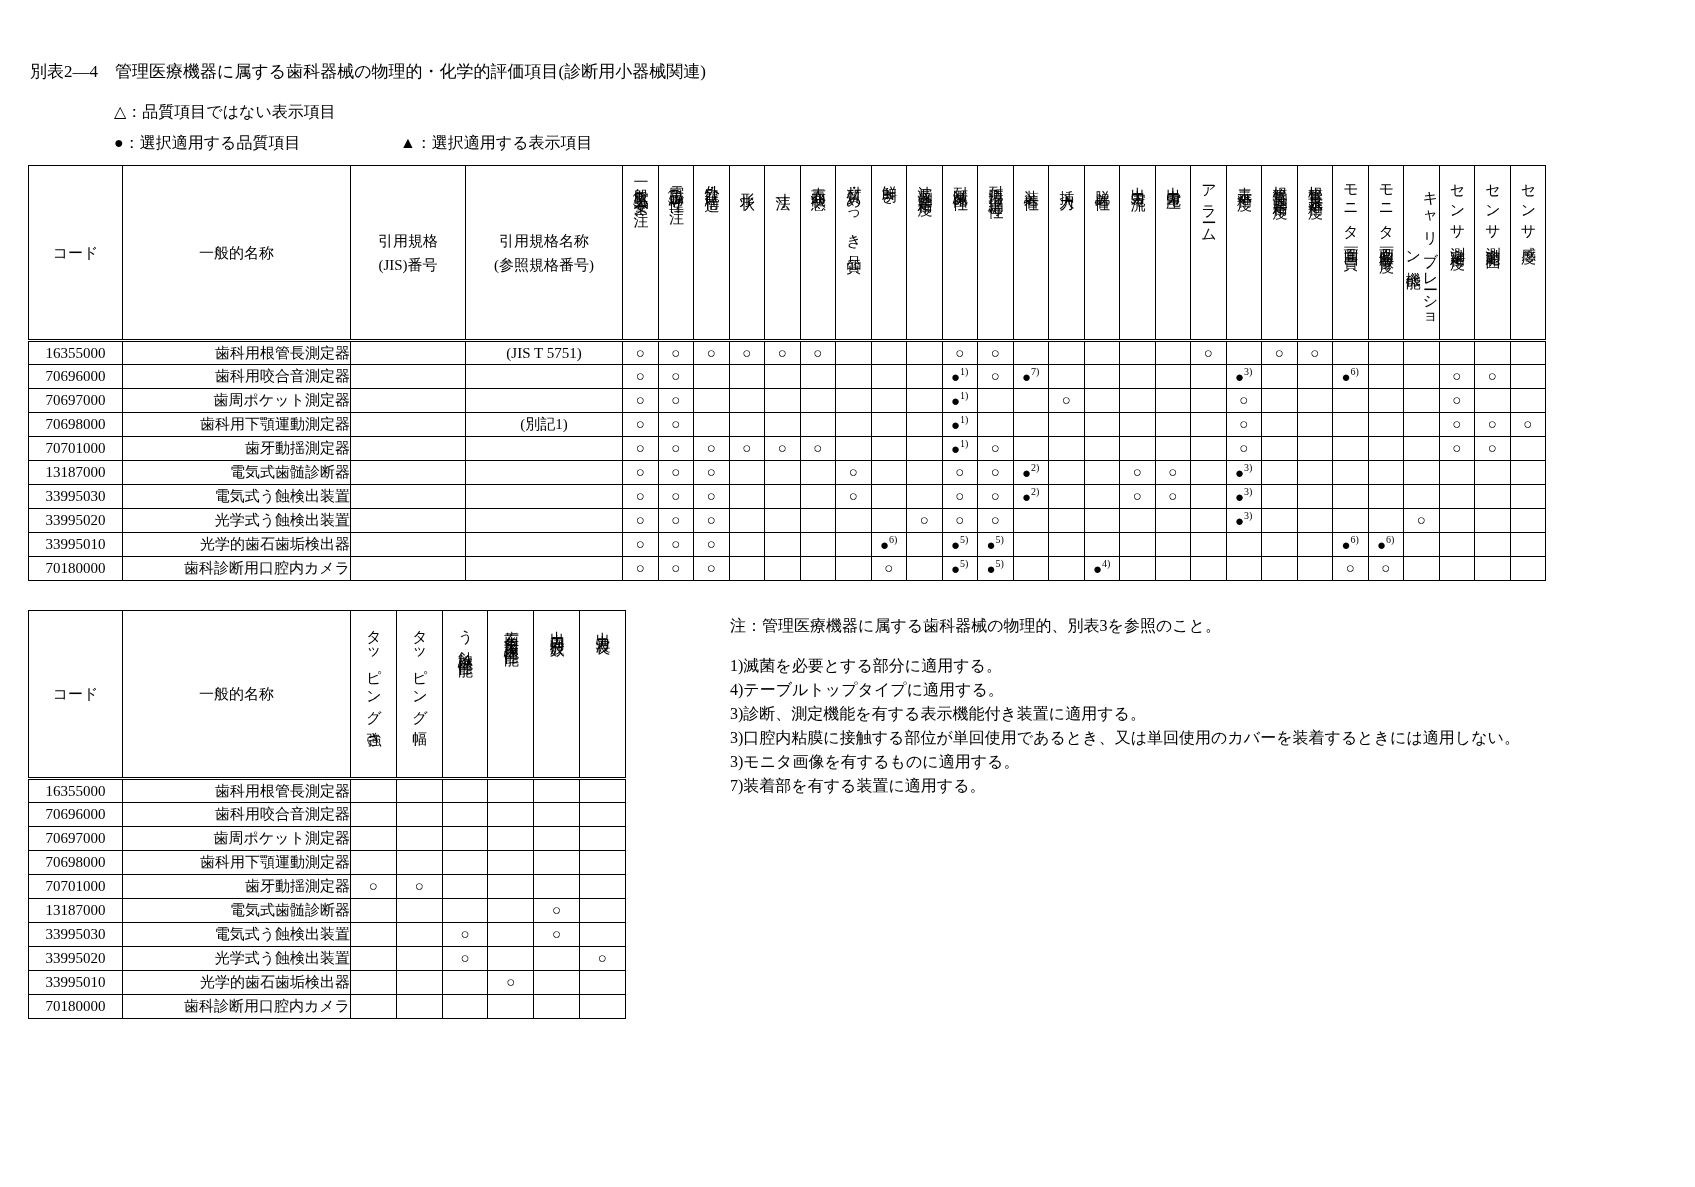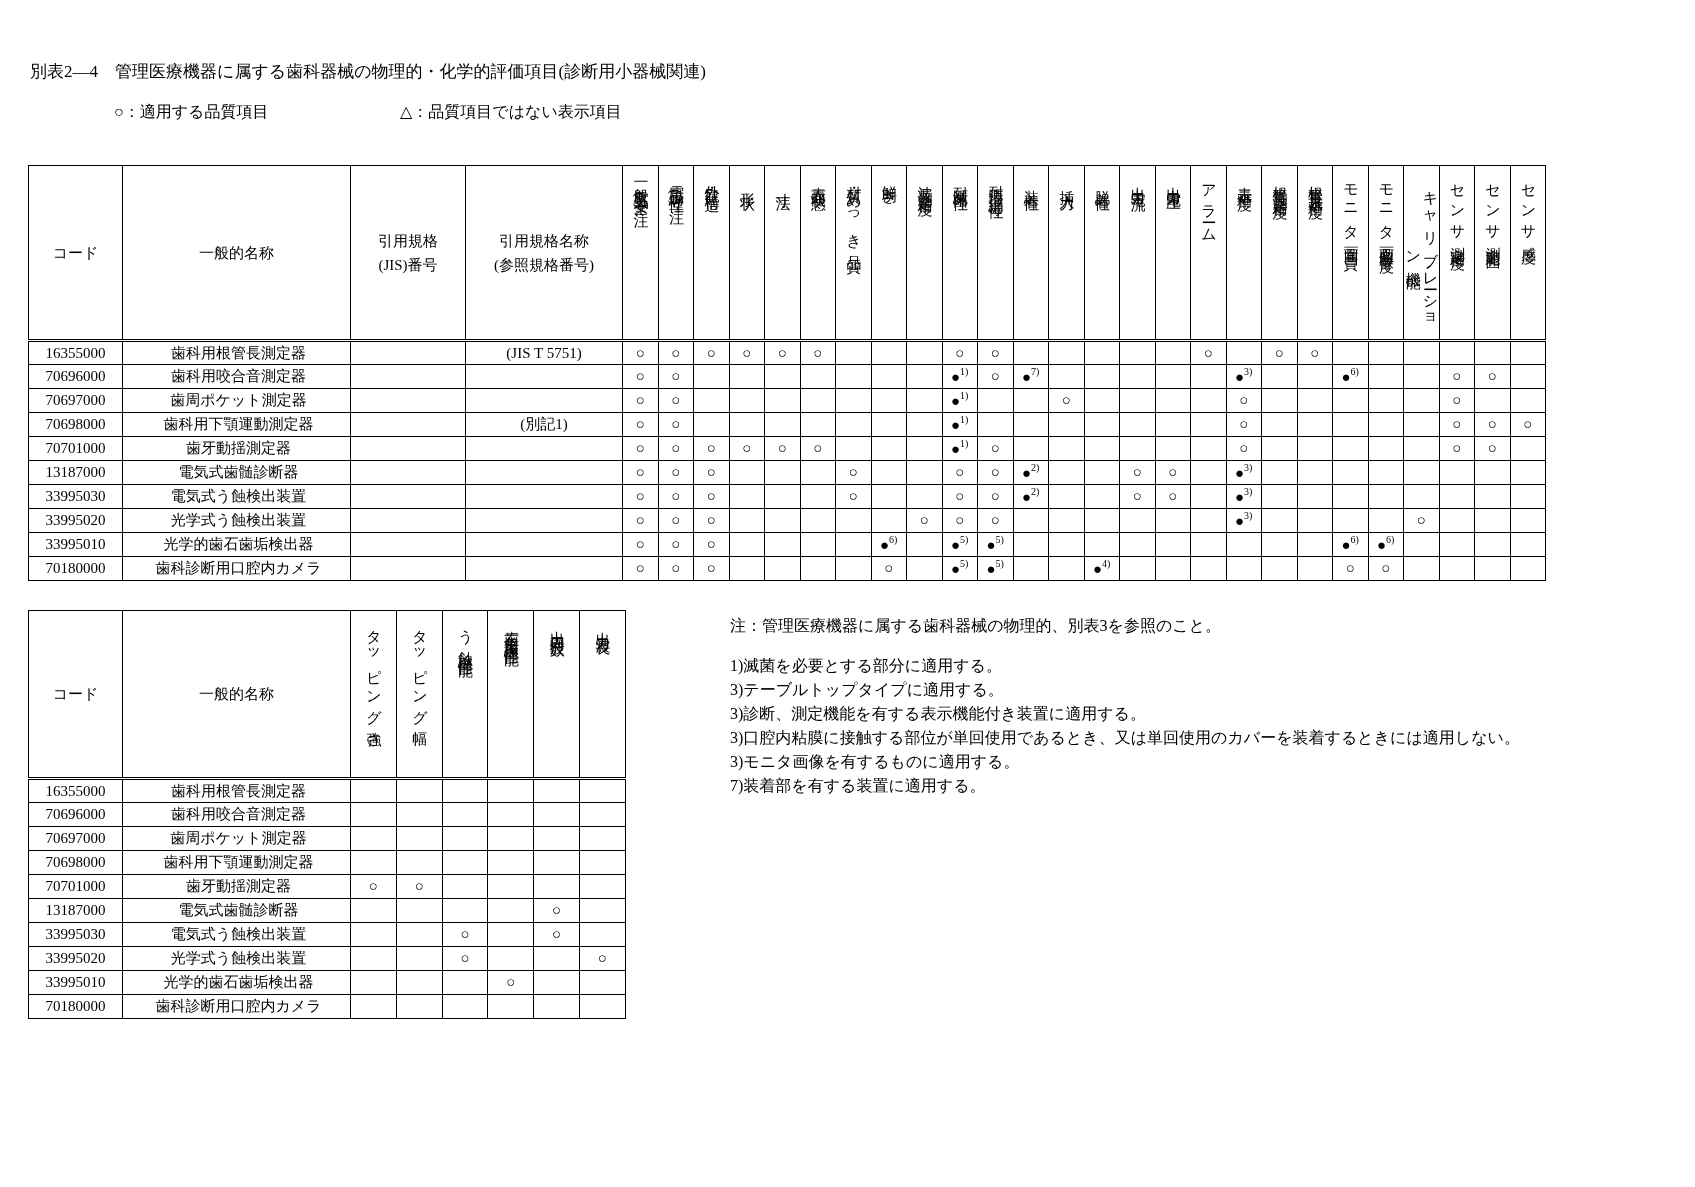--- a/index.html
+++ b/index.html
@@ -40,43 +40,46 @@
     text-orientation: mixed;
     font-size: 15px;
     letter-spacing: 3px;
     line-height: 1.15;
     max-height: 158px;
   }
   #second-table .vtext { max-height: 150px; }
 
   tbody td { height: 24px; overflow: hidden; white-space: nowrap; }
   .tc0 { text-align: center; }
-  .tc1 { text-align: center; padding-left: 4px; }
+  .tc1 { text-align: right; padding-left: 4px; }
   .tc2, .tc3 { text-align: center; margin-top: 20px; }
   .mark { text-align: center; font-size: 15px; }
   .mark sup { font-size: 10px; position: relative; top: -1px; letter-spacing: 0; }
 
   .notes { position: absolute; left: 730px; top: 616px; width: 835px; font-size: 16px; }
   .note-general { margin-bottom: 17px; white-space: pre-wrap; }
   .bekki { margin-bottom: 15px; line-height: 23px; }
   .bekki-line { white-space: pre-wrap; }
   .bekki-l2 { padding-left: 57px; }
   .footnote { line-height: 24px; white-space: pre-wrap; }
 </style>
 </head>
 <body>
 
 <div class="page">
 
   <div class="title">別表2—4　管理医療機器に属する歯科器械の物理的・化学的評価項目(診断用小器械関連)</div>
 
   <div class="legend">
     <div class="legend-row">
-      <span class="legend-item">○：適用する品質項目</span>
       <span class="legend-item">△：品質項目ではない表示項目</span>
+    </div>
+    <div class="legend-row">
+      <span class="legend-item">●：選択適用する品質項目</span>
+      <span class="legend-item">▲：選択適用する表示項目</span>
     </div>
   </div>
 
   <table id="main-table">
       <colgroup>
         <col style="width: 94px;">
         <col style="width: 228px;">
         <col style="width: 115px;">
         <col style="width: 157px;">
         <col style="width: 35.5px;">
@@ -589,20 +592,20 @@
           <td class="mark"></td>
           <td class="mark"></td>
           <td class="mark"></td>
         </tr>
       </tbody>
     </table>
 
   <div class="notes">
     <div class="note-general">注：管理医療機器に属する歯科器械の物理的、別表3を参照のこと。</div>
     <div class="footnote">1)滅菌を必要とする部分に適用する。</div>
-    <div class="footnote">3)テーブルトップタイプに適用する。</div>
+    <div class="footnote">4)テーブルトップタイプに適用する。</div>
     <div class="footnote">3)診断、測定機能を有する表示機能付き装置に適用する。</div>
     <div class="footnote">3)口腔内粘膜に接触する部位が単回使用であるとき、又は単回使用のカバーを装着するときには適用しない。</div>
     <div class="footnote">3)モニタ画像を有するものに適用する。</div>
     <div class="footnote">7)装着部を有する装置に適用する。</div>
   </div>
 
 </div>
 
 </body></html>

